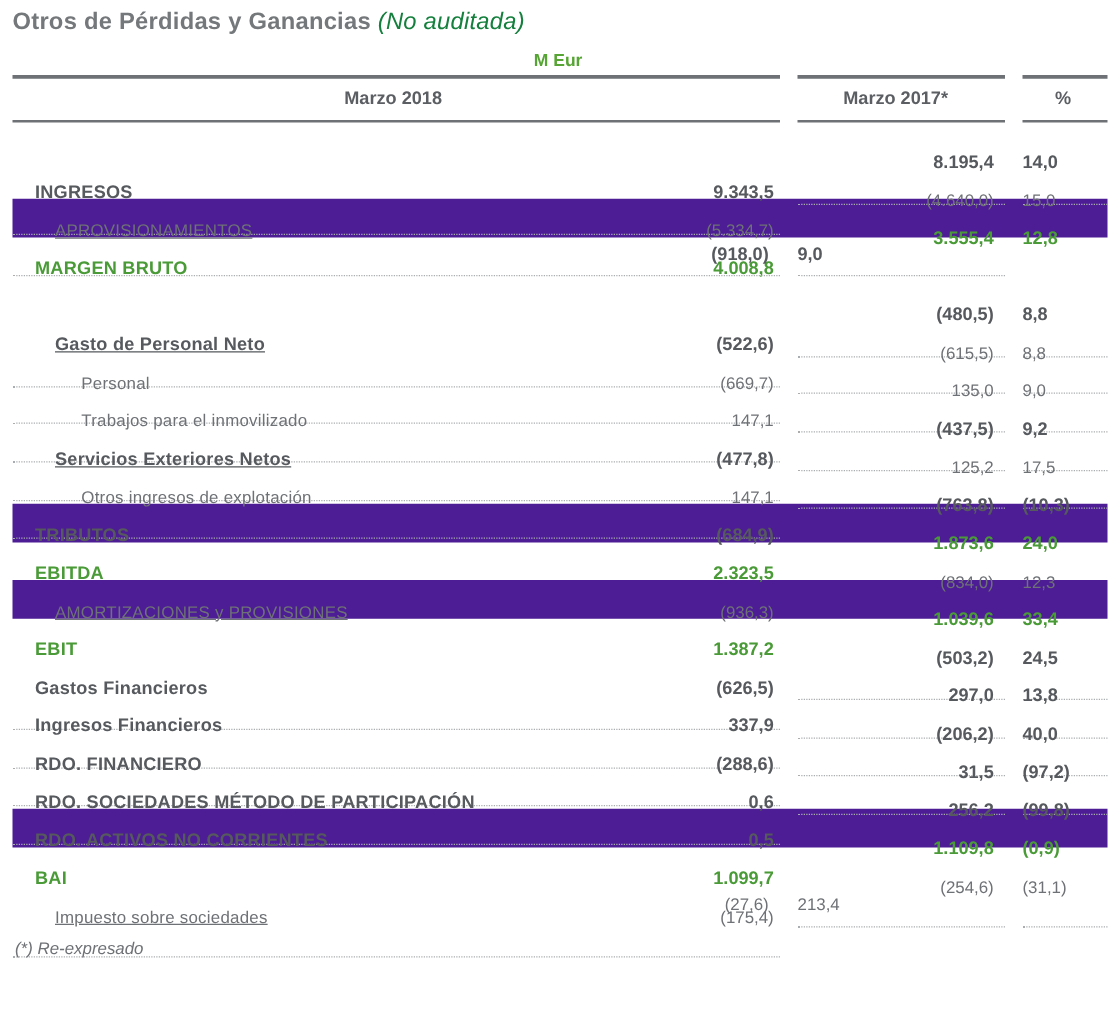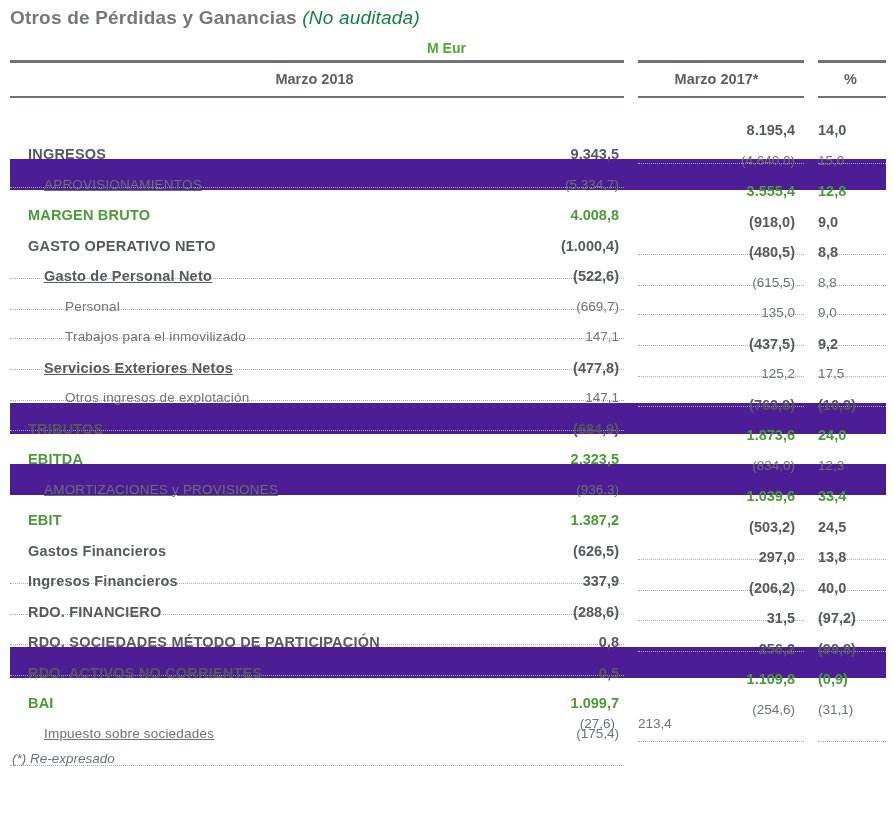--- a/index.html
+++ b/index.html
@@ -121,24 +121,20 @@
     </div>
     <div class="c c2">
           <span class="val">3.555,4</span>
         </div>
     <div class="c c3">
           <span class="val">12,8</span>
         </div>
   </div>
 
   <div class="grid row bold sep">
-    <div class="c c1">
-      <span class="label ind-0">GASTO OPERATIVO NETO</span>
-      <span class="val">(1.000,4)</span>
-    </div>
     <div class="c c2">
           <span class="val">(918,0)</span>
         </div>
     <div class="c c3">
           <span class="val">9,0</span>
         </div>
   </div>
 
   <div class="grid row bold sep">
     <div class="c c1">
@@ -293,21 +289,21 @@
           <span class="val">(206,2)</span>
         </div>
     <div class="c c3">
           <span class="val">40,0</span>
         </div>
   </div>
 
   <div class="grid row bold sep">
     <div class="c c1">
       <span class="label ind-0">RDO. SOCIEDADES MÉTODO DE PARTICIPACIÓN</span>
-      <span class="val">0,8</span>
+      <span class="val">0,6</span>
     </div>
     <div class="c c2">
           <span class="val">31,5</span>
         </div>
     <div class="c c3">
           <span class="val">(97,2)</span>
         </div>
   </div>
 
   <div class="grid row bold">

